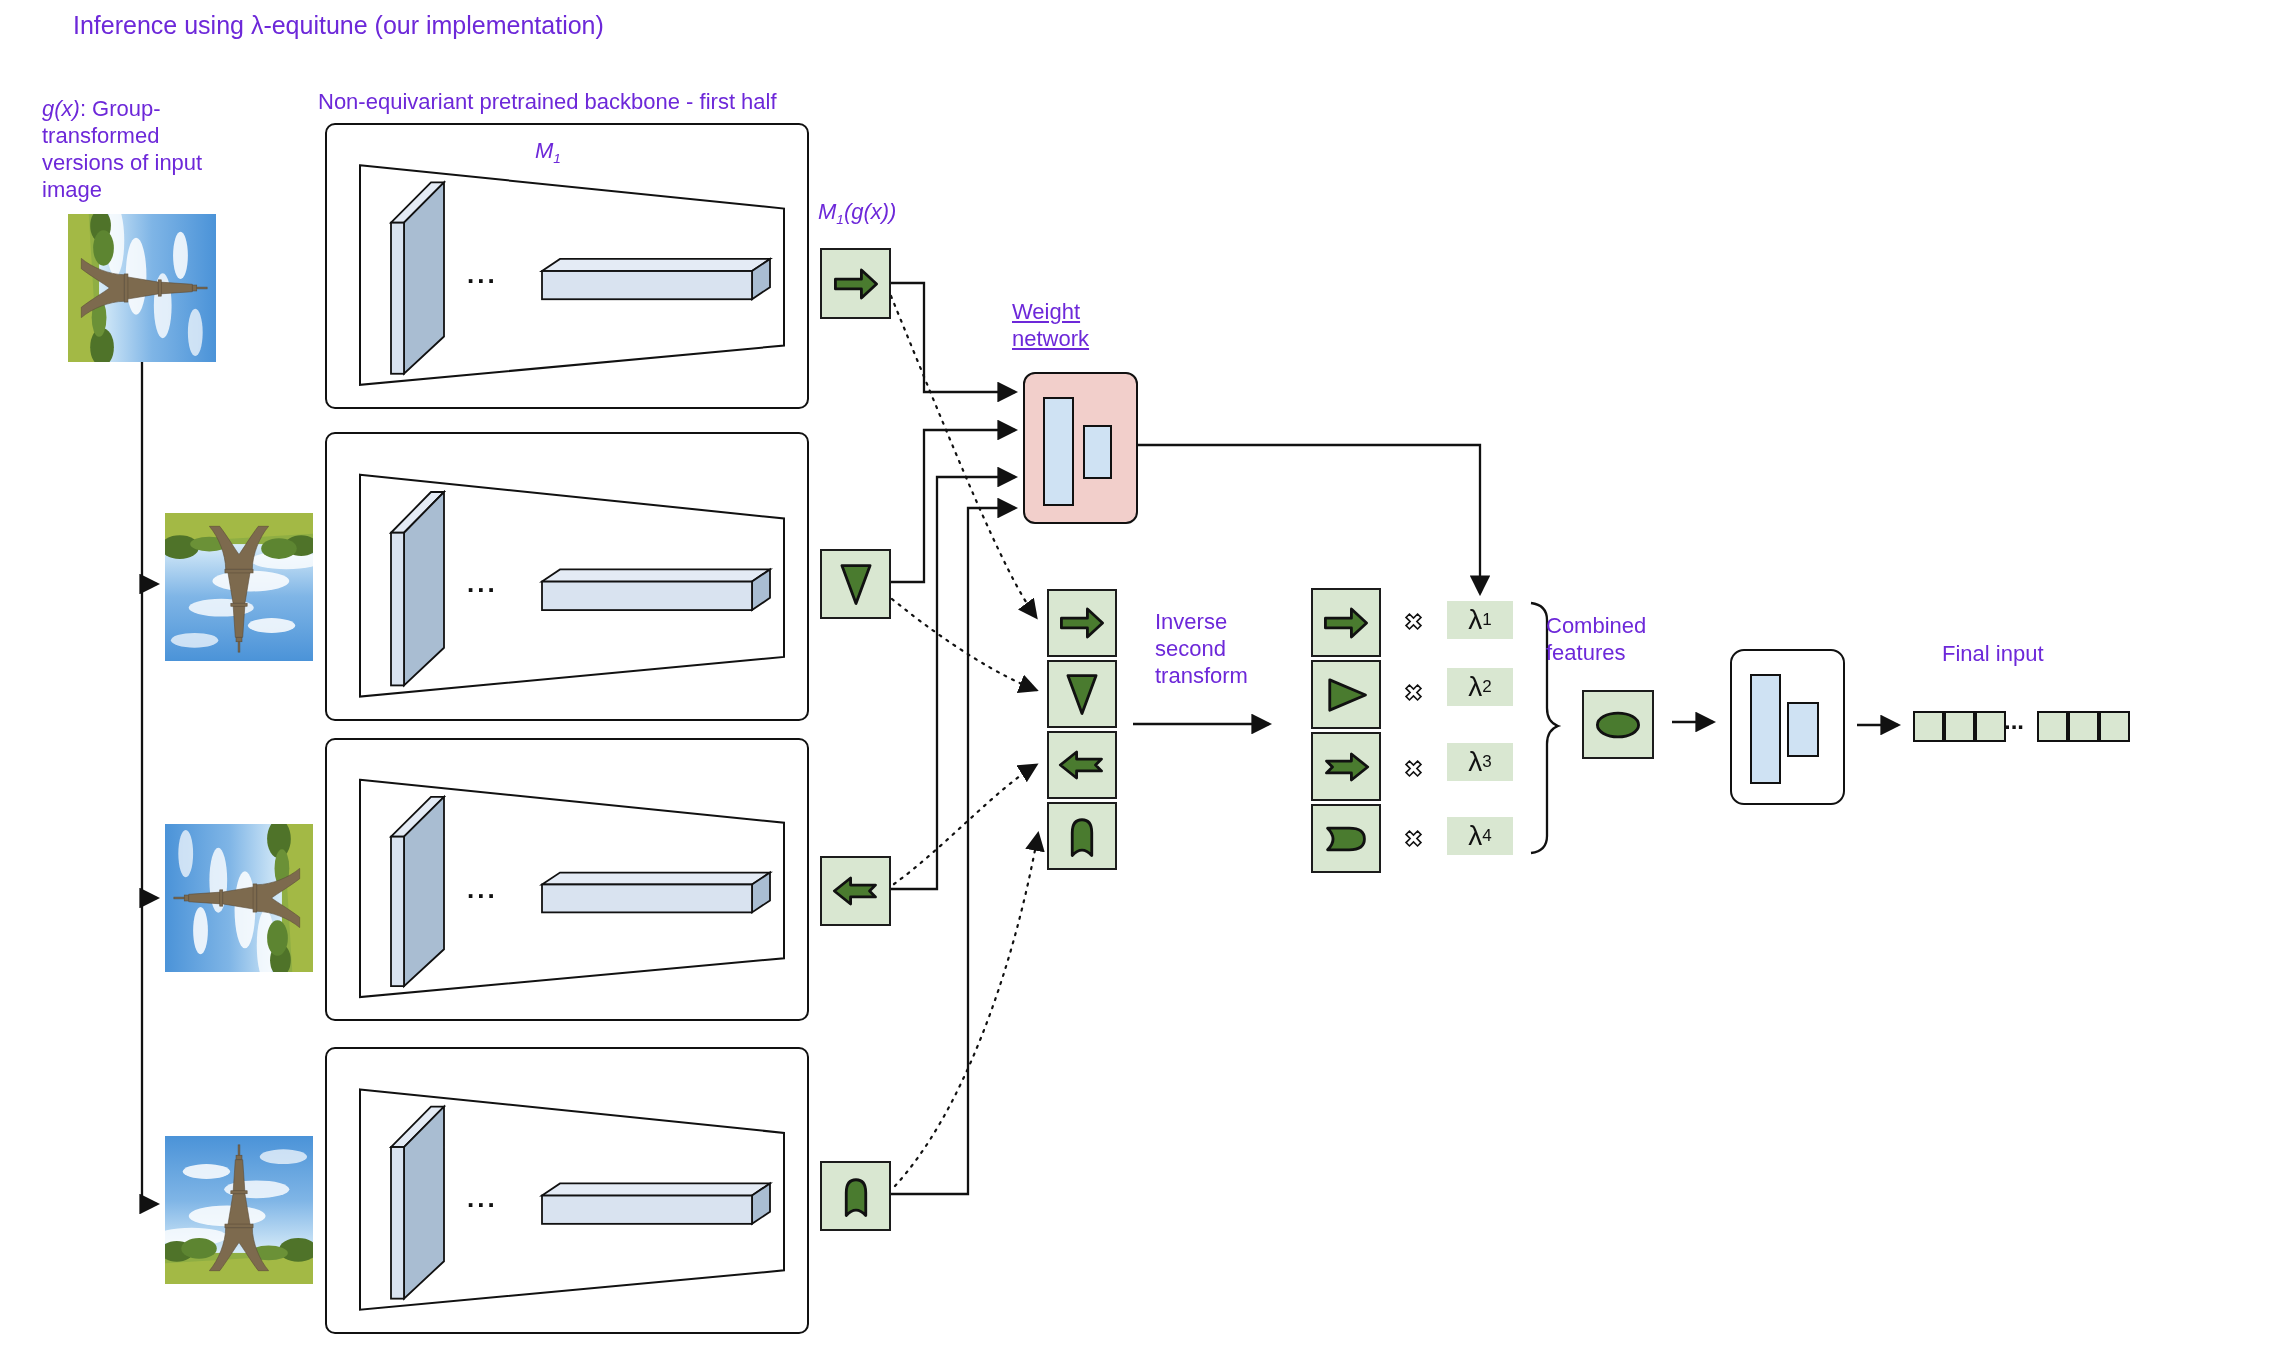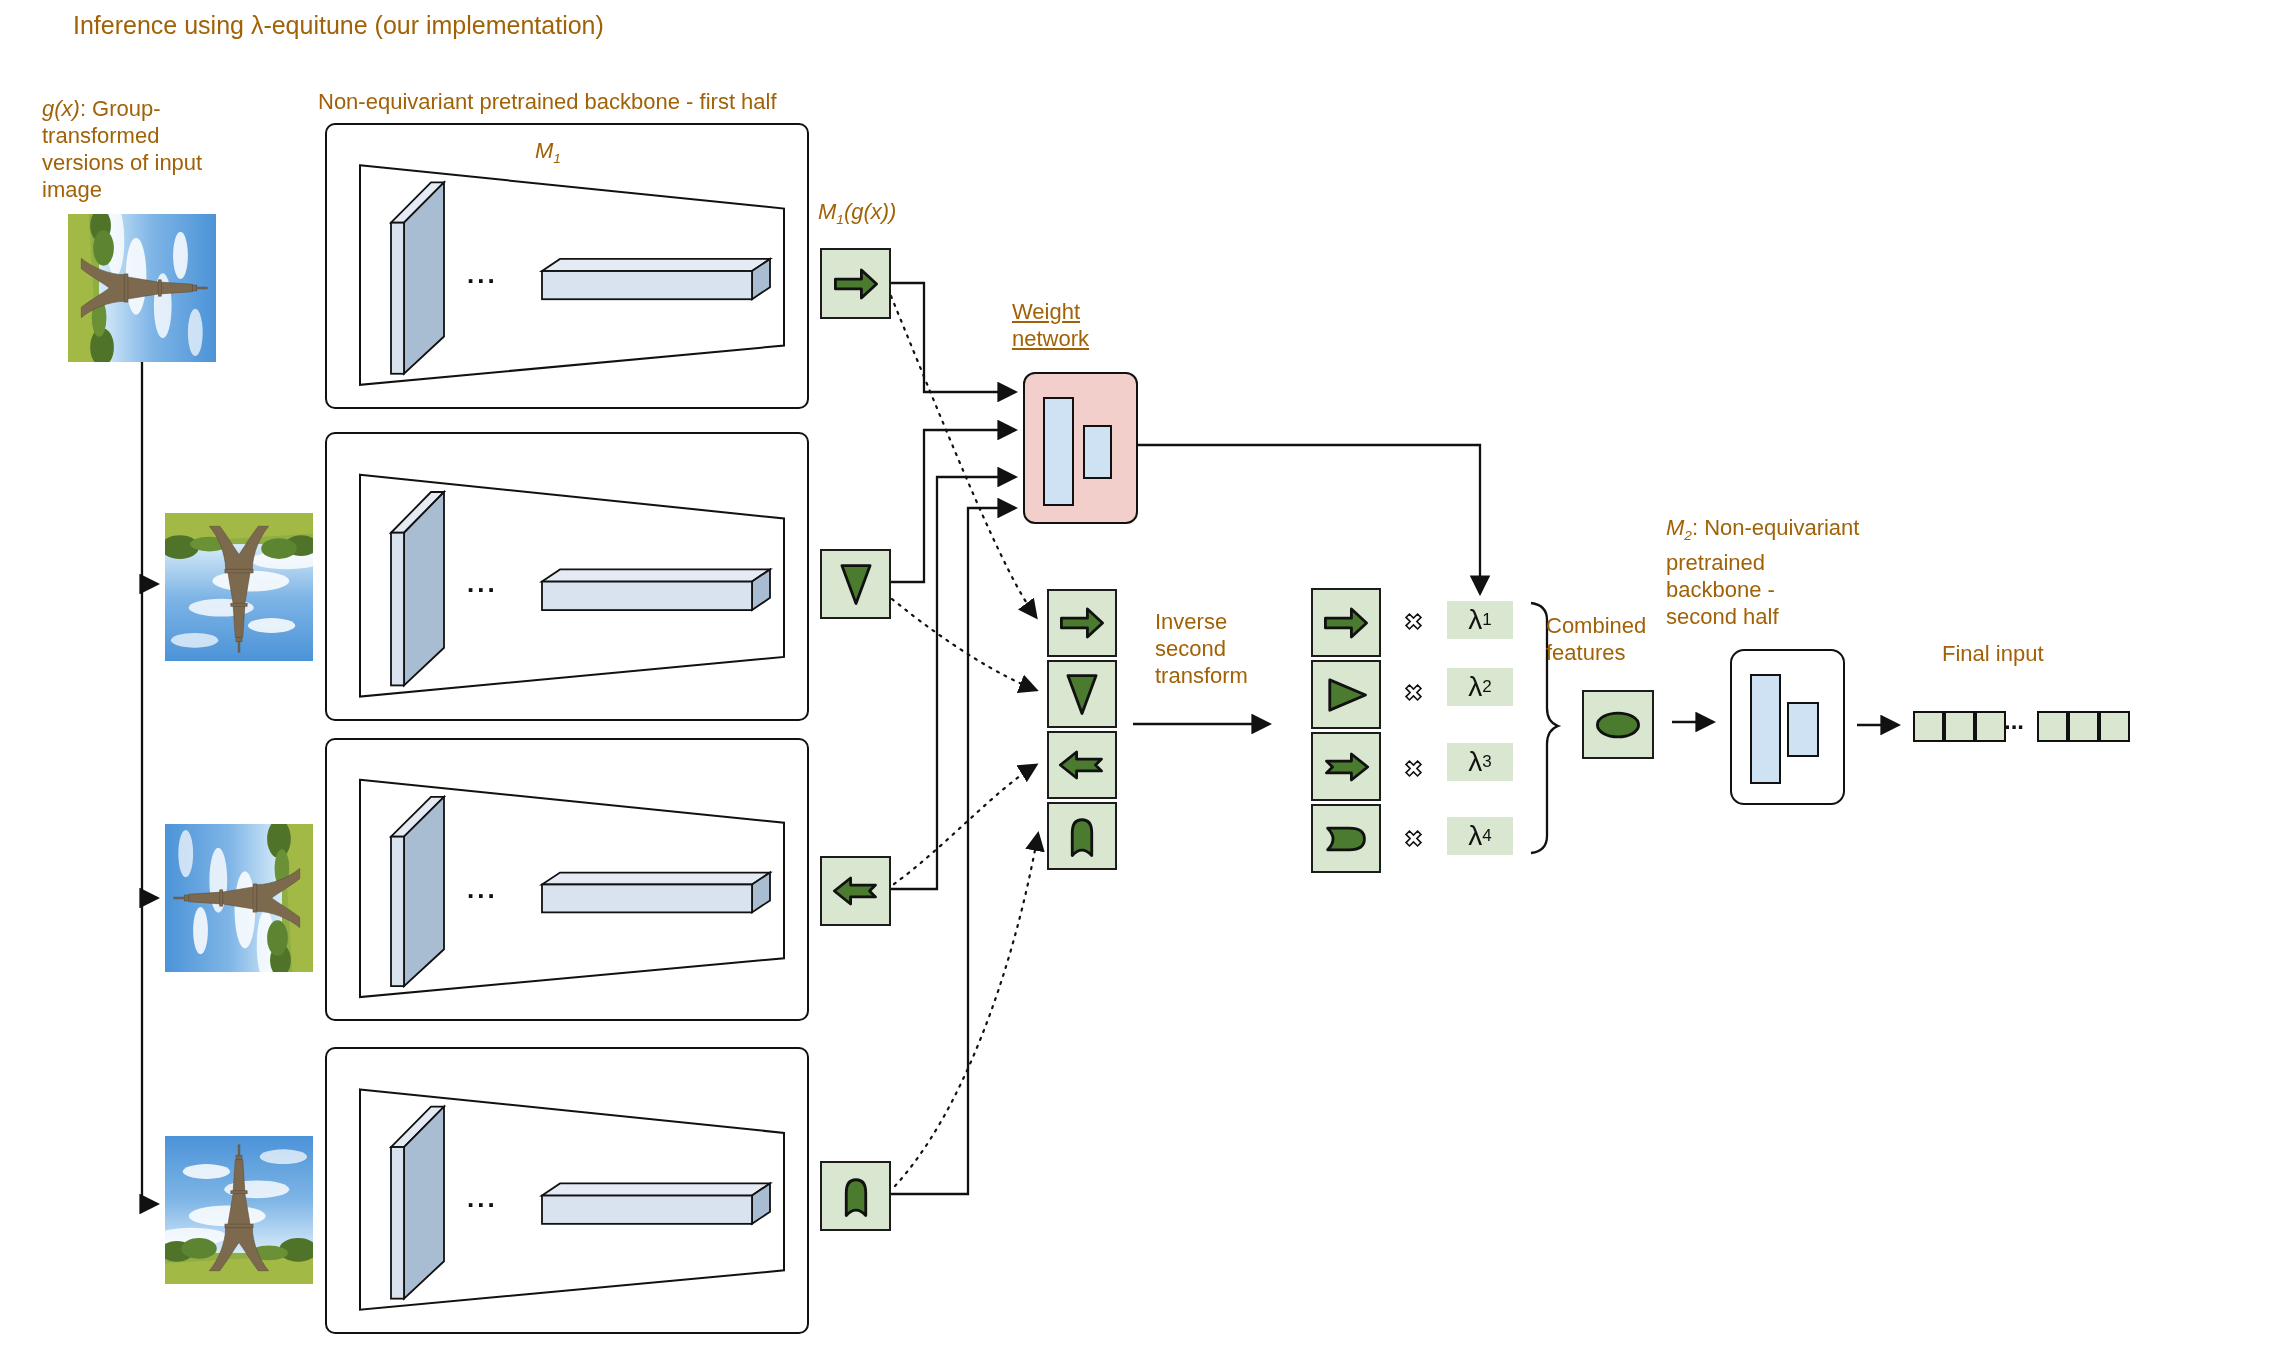--- a/index.html
+++ b/index.html
@@ -1,19 +1,19 @@
 <!DOCTYPE html>
 <html style="--light-green: #d9e7d1; --dark-green: #4a7b2f; --pink: #f2cfcb; --light-blue: #cfe2f3; --slab-front: #d9e3f0; --slab-side: #a9bdd2; --slab-top: #e4ebf5;"><head>
 <meta charset="utf-8">
 <style>
   html,body{margin:0;padding:0;background:#fff;}
   #stage{position:relative;width:2292px;height:1354px;background:#fff;overflow:hidden;
          font-family:"Liberation Sans",sans-serif;color:#111;}
   .abs{position:absolute;}
-  .lbl{font-size:22px;line-height:27px;color:#a16207;}
+  .lbl{font-size:22px;line-height:27px;color:#6d28d9;}
   .center{text-align:left;}
   .it{font-style:italic;}
   .prelines{white-space:pre-line;}
   sub{font-size:62%;}
   #title{left:73px;top:12px;font-size:25px;}
   
   #wires{left:0;top:0;width:2292px;height:1354px;z-index:1;}
   .wire{fill:none;stroke:#111;stroke-width:2.3px;}
   .dotted{fill:none;stroke:#111;stroke-width:2.2px;stroke-dasharray:2 6.5;stroke-linecap:round;}
   
@@ -329,26 +329,20 @@
     </div>
 
   <div class="abs lbl center prelines" style="left:1546px;top:612px;width:140px;z-index:2;">Combined
 features</div>
   <div class="abs gbox" style="left:1582px;top:690px;width:68px;height:65px;">
     <svg class="glyph">
         <use href="#icon-ellipse-blob"></use>
       </svg>
   </div>
 
-  <div class="abs lbl center" style="left:1666px;top:514px;width:240px;z-index:2;">
-    <span><span class="it">M</span><sub class="it">2</sub><span>: Non-equivariant</span></span>
-    <div class="prelines">pretrained
-backbone -
-second half</div>
-  </div>
   <div class="abs m2box" style="left:1730px;top:649px;width:111px;height:152px;">
     <div class="bluerect" style="left:18px;top:23px;width:27px;height:106px;"></div>
     <div class="bluerect" style="left:55px;top:51px;width:28px;height:51px;"></div>
   </div>
 
   <div class="abs lbl center" style="left:1942px;top:640px;width:160px;z-index:2;">Final input</div>
   <div class="abs sq" style="left:1913px;top:711px;"></div>
   <div class="abs sq" style="left:1944px;top:711px;"></div>
   <div class="abs sq" style="left:1975px;top:711px;"></div>
   <div class="abs" style="left:2004px;top:707px;font-size:24px;font-weight:bold;z-index:2;">...</div>

